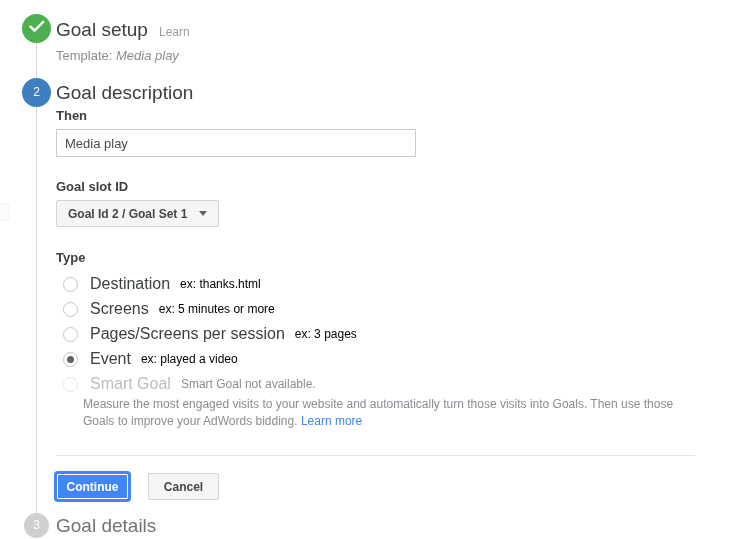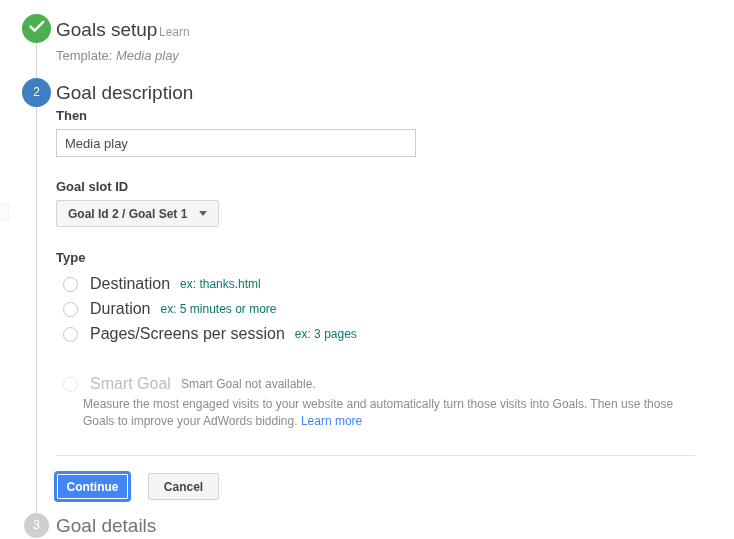--- a/index.html
+++ b/index.html
@@ -205,21 +205,21 @@
   .radio-label {
     margin-left: 12px;
     font-size: 16px;
     color: #3c4043;
   }
   .radio-label.disabled { color: #bdbdbd; }
 
   .radio-ex {
     margin-left: 10px;
     font-size: 12px;
-    color: #0f766e;
+    color: #000000;
   }
   .radio-ex.note { color: #8a8d91; }
 
   .smart-desc {
     position: absolute;
     left: 83px;
     top: 396px;
     width: 592px;
     font-size: 12px;
     line-height: 17px;
@@ -285,21 +285,21 @@
 
   <div class="rail"></div>
   <div class="edge-artifact"></div>
 
   <div class="step" id="step1">
     <div class="step-marker marker-done">
       <svg class="check-svg" width="16" height="13" viewBox="0 0 16 13">
         <path d="M1.5 6.6 L5.6 10.6 L14.2 1.8" fill="none" stroke="#ffffff" stroke-width="2.4" stroke-linecap="round" stroke-linejoin="round"></path>
       </svg>
     </div>
-    <div class="step-title">Goals setup</div>
+    <div class="step-title">Goal setup</div>
     <div class="edit-link">Learn</div>
     <div class="template-line">
       <span>Template:</span>
       <i>Media play</i>
     </div>
   </div>
 
   <div class="step" id="step2">
     <div class="step-marker marker-active">2</div>
     <div class="step-title">Goal description</div>
@@ -317,30 +317,35 @@
   <div class="field-label" style="top:250px">Type</div>
 
   <div class="radio-row" style="top:275px">
     <span class="radio"></span>
     <span class="radio-label">Destination</span>
     <span class="radio-ex">ex: thanks.html</span>
   </div>
 
   <div class="radio-row" style="top:300px">
     <span class="radio"></span>
-    <span class="radio-label">Duration</span>
+    <span class="radio-label">Screens</span>
     <span class="radio-ex">ex: 5 minutes or more</span>
   </div>
 
   <div class="radio-row" style="top:325px">
     <span class="radio"></span>
     <span class="radio-label">Pages/Screens per session</span>
     <span class="radio-ex">ex: 3 pages</span>
   </div>
 
+  <div class="radio-row" style="top:350px">
+    <span class="radio checked"></span>
+    <span class="radio-label">Event</span>
+    <span class="radio-ex">ex: played a video</span>
+  </div>
 
   <div class="radio-row disabled" style="top:375px">
     <span class="radio disabled"></span>
     <span class="radio-label disabled">Smart Goal</span>
     <span class="radio-ex note">Smart Goal not available.</span>
   </div>
 
   <div class="smart-desc">
     <span>Measure the most engaged visits to your website and automatically turn those visits into Goals. Then use those Goals to improve your AdWords bidding.</span>
     <a>Learn more</a>

